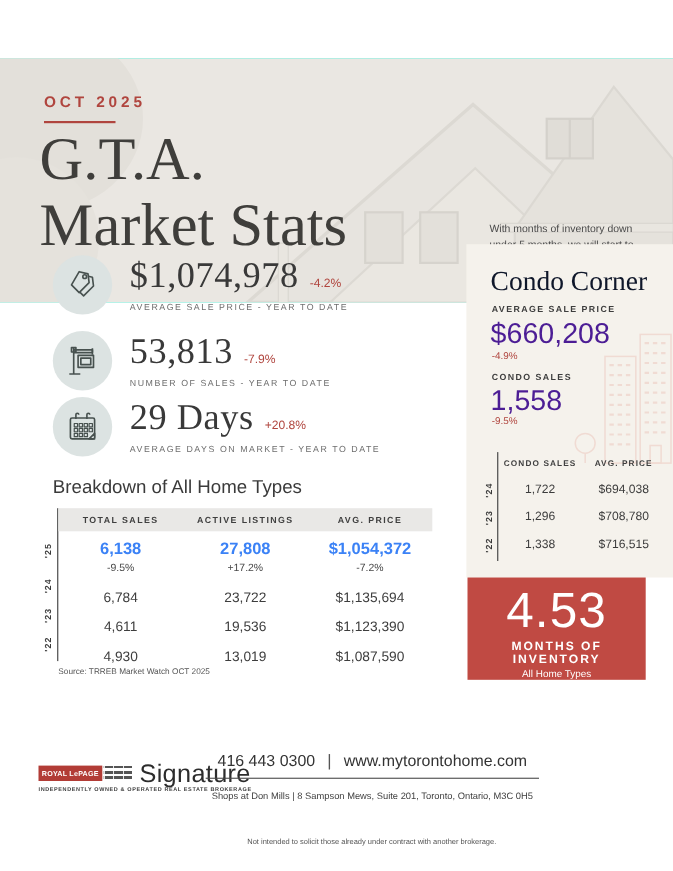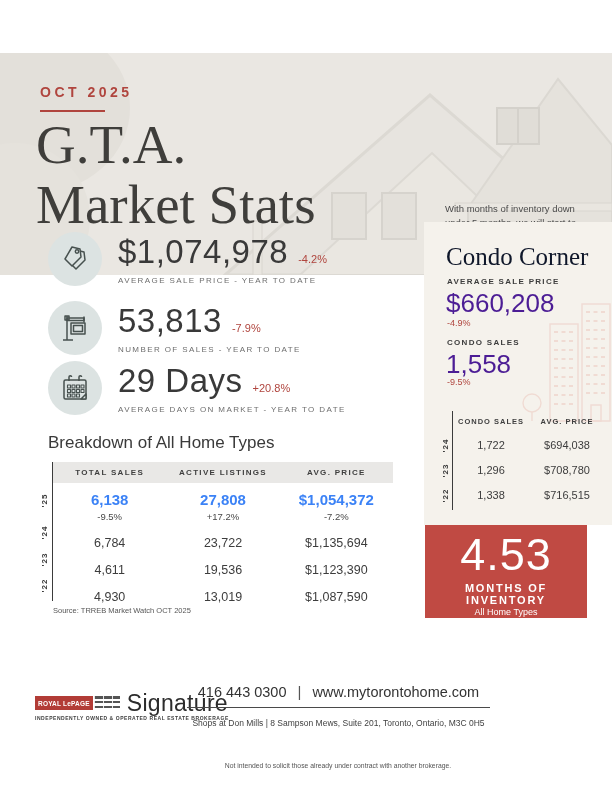--- a/index.html
+++ b/index.html
@@ -15,21 +15,21 @@
          font-size:55px;line-height:60px;color:#3f3e3b;}
   .note{position:absolute;left:445px;top:149px;width:138px;font-size:9.5px;line-height:13.5px;color:#4a4a4a;}
 
   
   .stat{position:absolute;left:48px;display:flex;align-items:flex-start;}
   #stat1{top:232px}#stat2{top:301px}#stat3{top:361px}
   .stat-circle{width:54px;height:54px;border-radius:50%;background:#dce3e2;flex:none;
                display:flex;align-items:center;justify-content:center;}
   .stat-body{margin-left:16px;padding-top:1px;}
   .stat-line{display:flex;align-items:baseline;gap:10px;}
-  .stat-value{font-size:33px;letter-spacing:.5px;color:#393939;}
+  .stat-value{font-size:33px;letter-spacing:.5px;color:#393939;font-family:Liberation Serif, serif;}
   .stat-change{font-size:11px;color:#b0453e;}
   .stat-label{margin-top:5px;font-size:8px;letter-spacing:1.4px;color:#6e6e6e;}
 
   
   .breakdown-title{position:absolute;left:48px;top:433px;font-size:17px;color:#3a3a3a;}
   .btable{position:absolute;left:52px;top:462px;width:340px;height:139px;border-left:1.6px solid #3b3b3b;}
   .bt-head{display:grid;grid-template-columns:1fr 1fr 1fr;height:21px;background:#e9e8e6;
            align-items:center;text-align:center;font-size:8px;font-weight:bold;letter-spacing:1.3px;color:#3f3f3f;}
   .bt-row{display:grid;grid-template-columns:1fr 1fr 1fr;text-align:center;align-items:center;}
   .bt-row.primary{padding-top:8px;font-weight:bold;font-size:15px;color:#3b82f6;}

